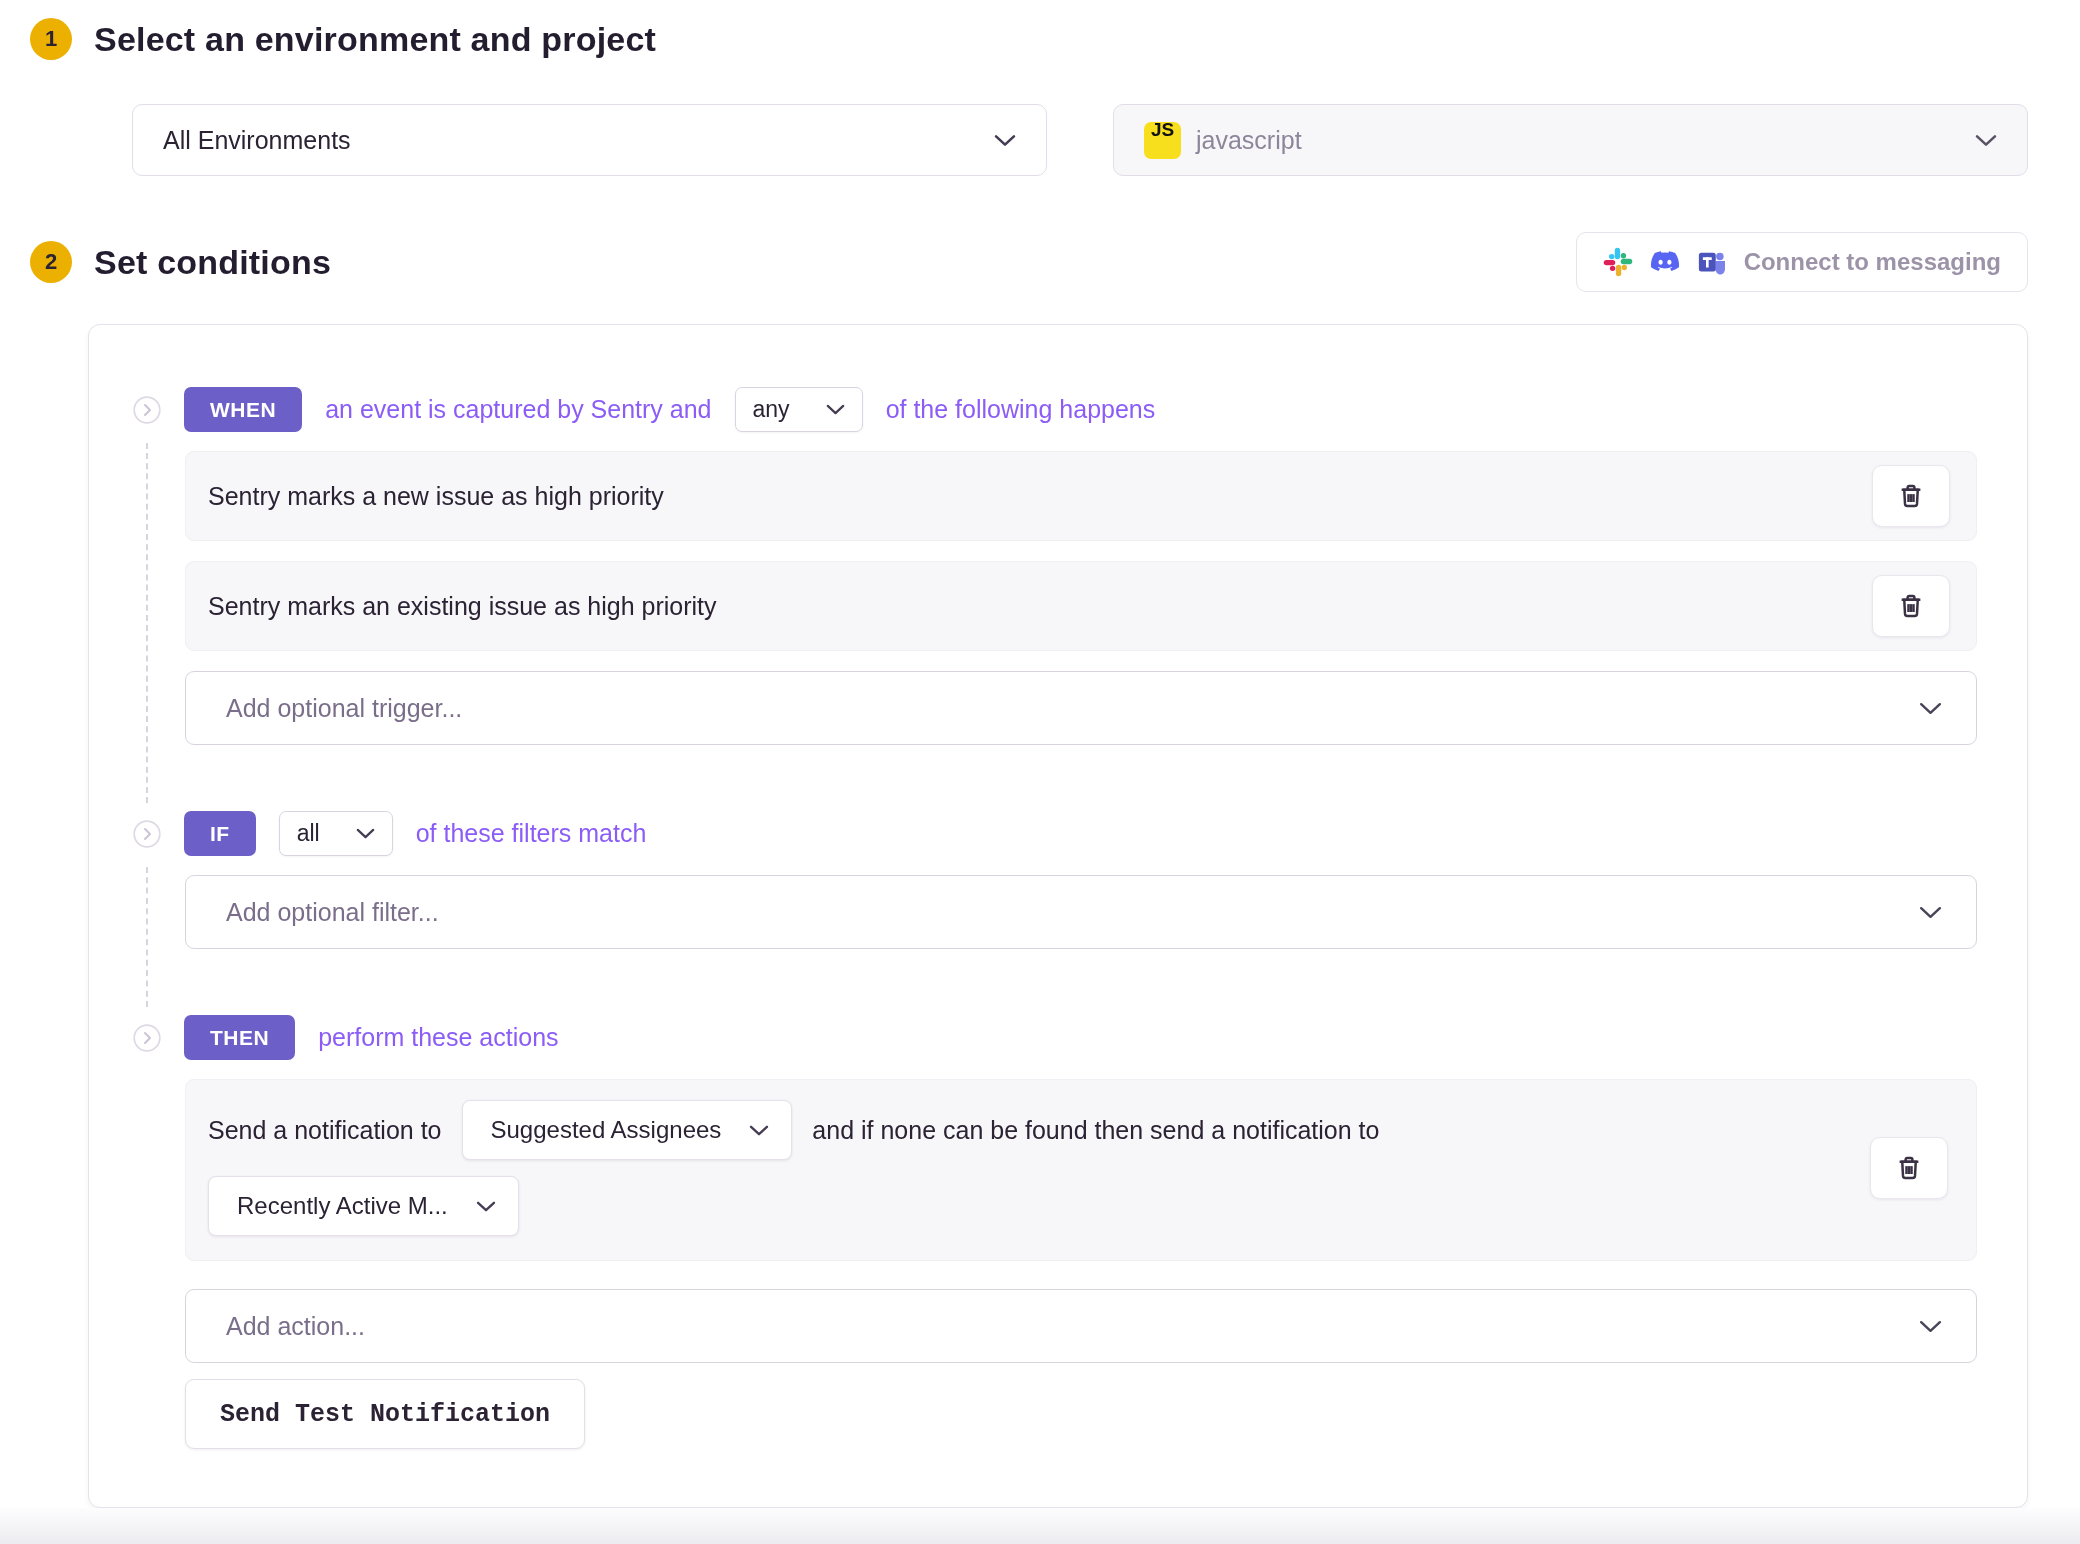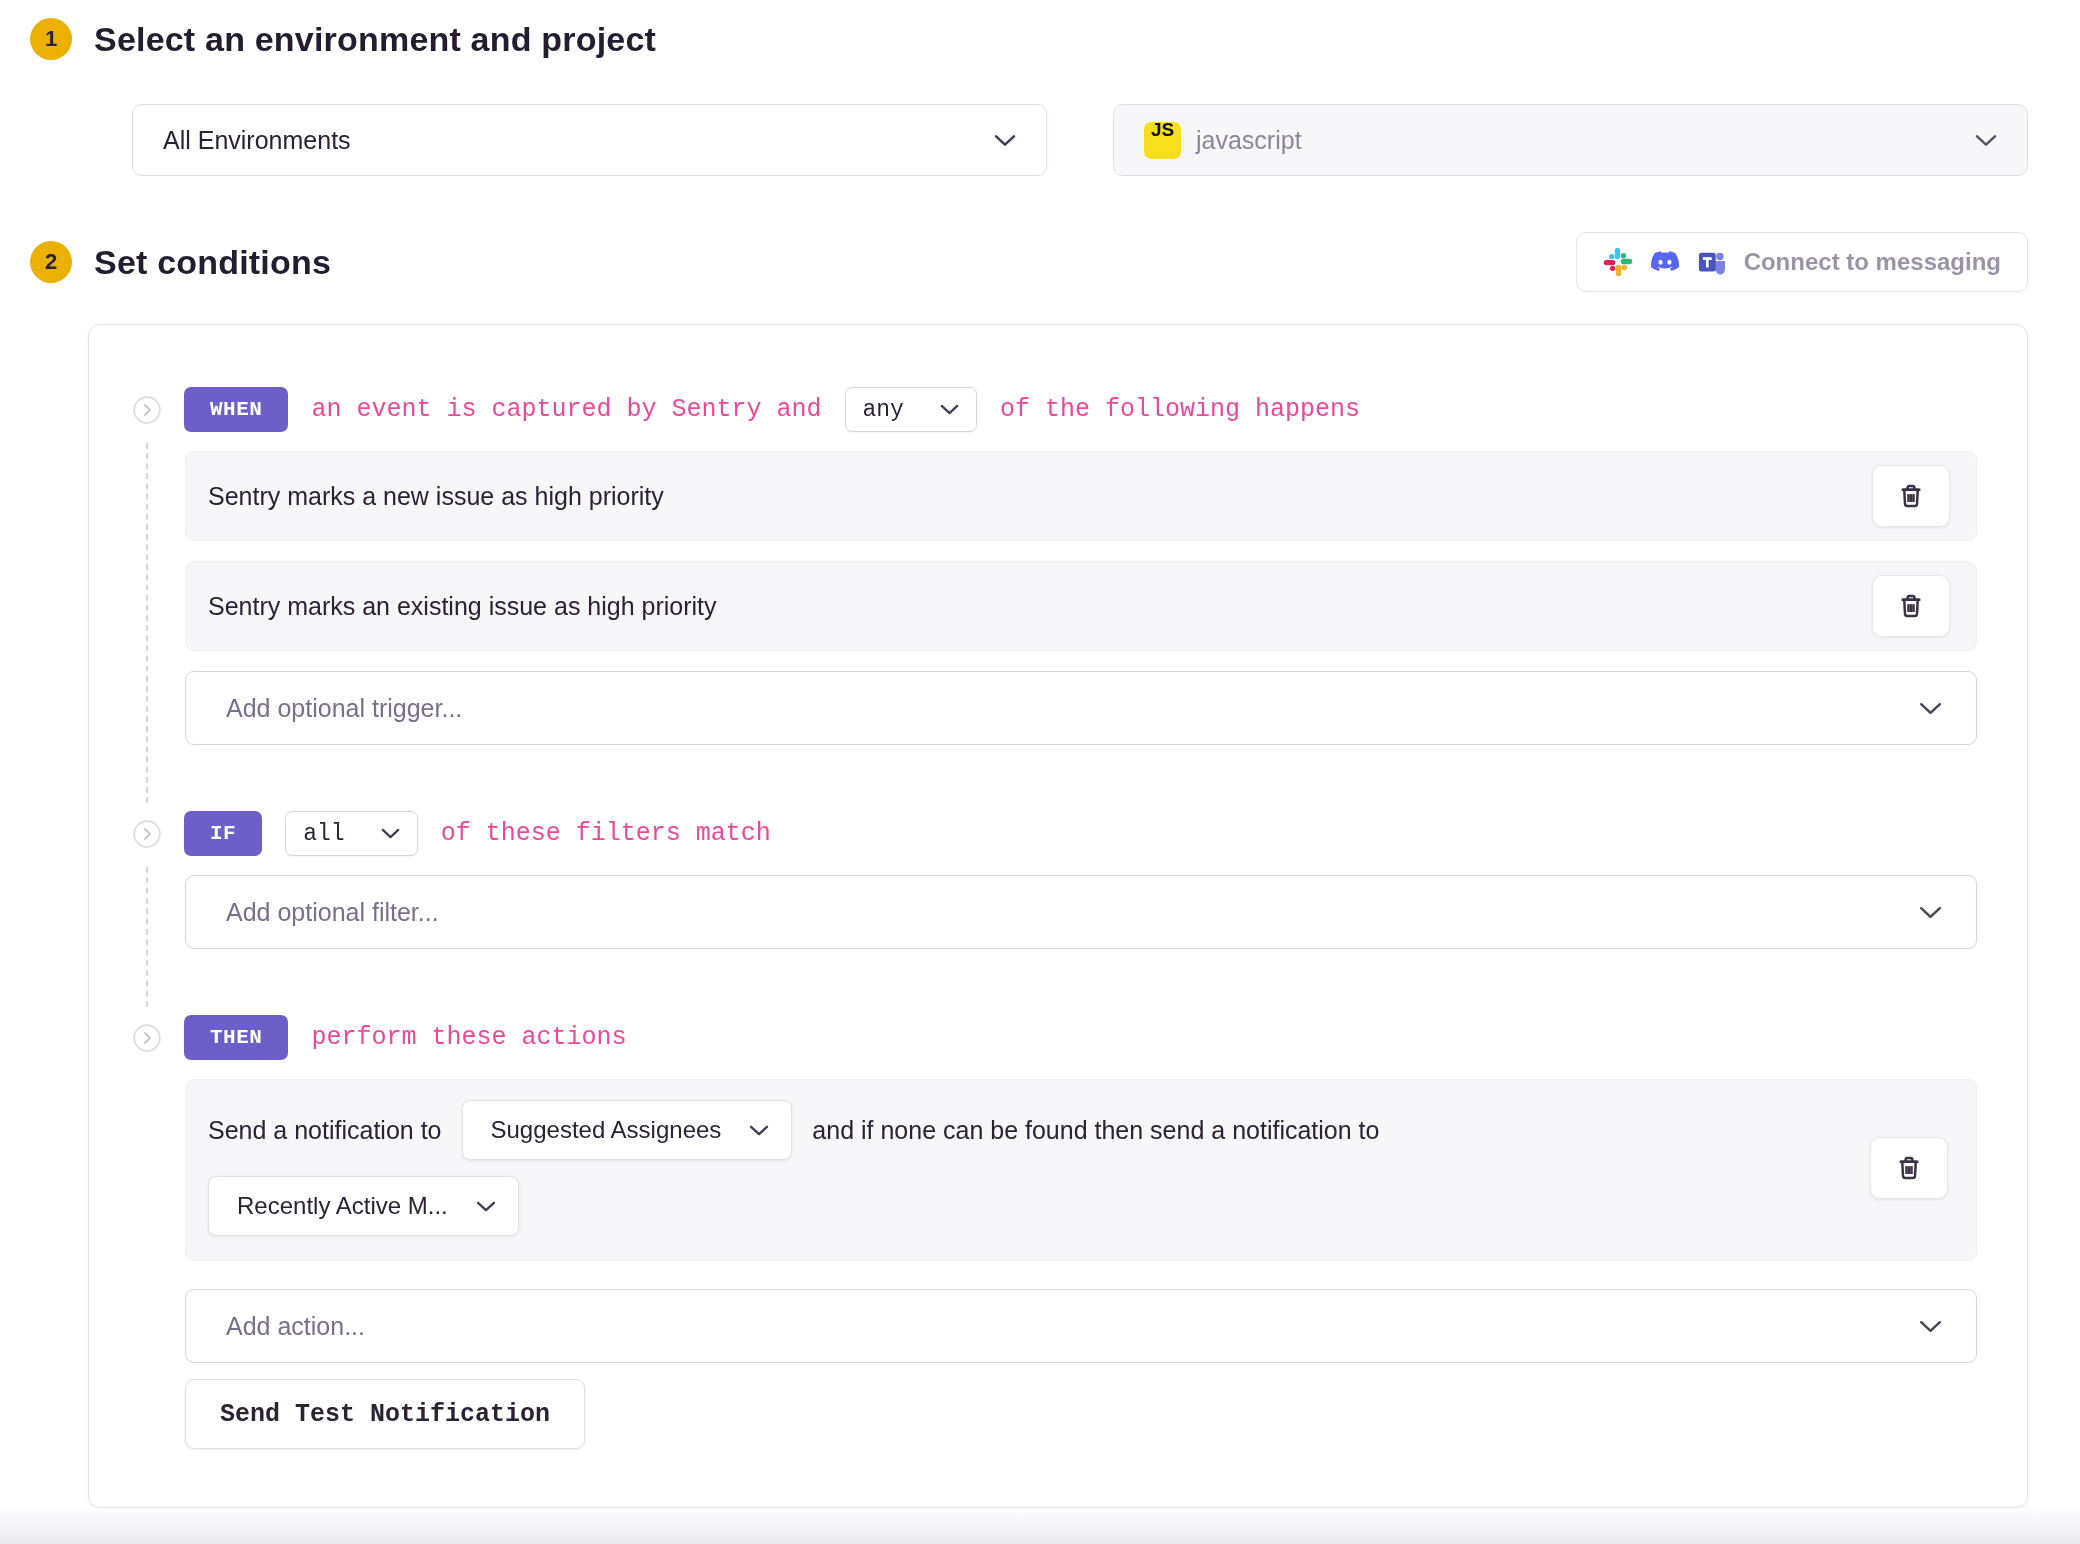--- a/index.html
+++ b/index.html
@@ -53,28 +53,28 @@
   .card {
     margin:32px 52px 0 88px; background:#fff;
     border:1.5px solid #E6E1EB; border-radius:12px;
     box-shadow:0 3px 5px rgba(45,34,60,.05);
     padding:62px 50px 58px 44px;
   }
   .section { position:relative; }
   .section.gap { margin-bottom:66px; }
   .vdash { position:absolute; left:13px; top:56px; bottom:-58px; width:0; border-left:2px dashed #D9D3E0; }
 
-  .sec-head { display:flex; align-items:center; gap:23px; position:relative; z-index:1;font-family:Liberation Mono, monospace; }
+  .sec-head { display:flex; align-items:center; gap:23px; position:relative; z-index:1; }
   .circ { width:28px; height:28px; flex:none; cursor:pointer; }
   .badge {
     background:#6C5FC7; color:#fff; font-weight:700; font-size:21px;
     letter-spacing:.5px; border-radius:7px; height:45px;
     display:flex; align-items:center; padding:0 26px; flex:none;
   }
-  .sec-txt { font-size:25px; color:#ec4899; }
+  .sec-txt { font-size:25px; color:#8b5cf6; }
   .mini-select {
     height:45px; background:#fff; border:1.5px solid #DAD4E0; border-radius:7px;
     box-shadow:0 1px 2px rgba(43,34,51,.05);
     display:flex; align-items:center; padding:0 17px; gap:36px;
     font-size:23px; color:#2B2233; cursor:pointer;
   }
   .sec-body { margin-left:52px; margin-top:19px; display:flex; flex-direction:column; align-items:stretch; }
 
   .cond-row {
     height:90px; background:#F7F6F9; border:1px solid #F1EEF4; border-radius:9px;

